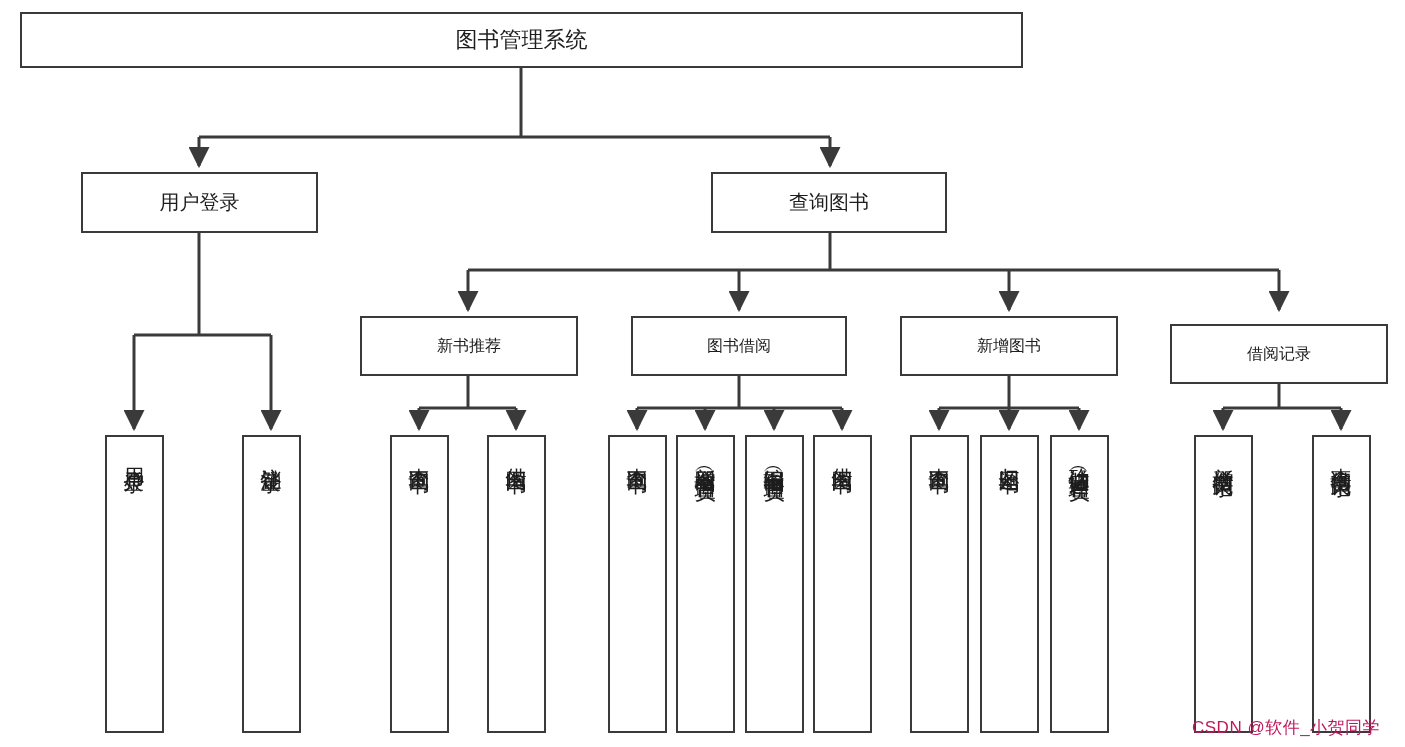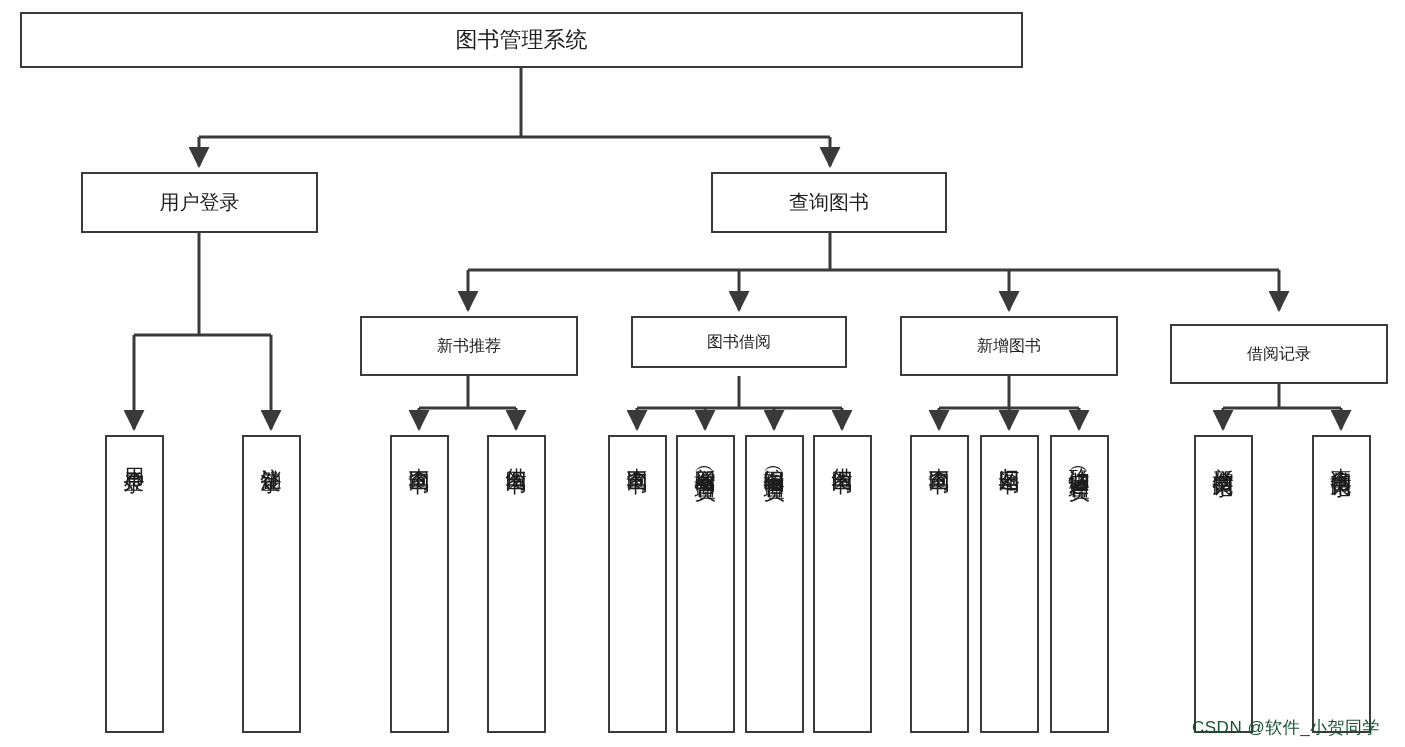--- a/index.html
+++ b/index.html
@@ -51,21 +51,21 @@
   }
   .node.v-leaf .label{
     writing-mode:vertical-rl;
     text-orientation:upright;
     letter-spacing:2px;
     line-height:1;
   }
   .watermark{
     position:absolute;
     font-size:17px;
-    color:#14532d;
+    color:#be185d;
     white-space:nowrap;
     letter-spacing:0.5px;
     user-select:none;
   }
 </style>
 </head>
 <body>
 
 <div id="canvas">
 
@@ -126,21 +126,21 @@
   <div class="node h-lvl1" id="n-l1-0" style="left: 81px; top: 172px; width: 237px; height: 61px;">
     <span class="label">用户登录</span>
   </div>
   <div class="node h-lvl1" id="n-l1-1" style="left: 711px; top: 172px; width: 236px; height: 61px;">
     <span class="label">查询图书</span>
   </div>
 
   <div class="node h-lvl2" id="n-l2-0" style="left: 360px; top: 316px; width: 218px; height: 60px;">
     <span class="label">新书推荐</span>
   </div>
-  <div class="node h-lvl2" id="n-l2-1" style="left: 631px; top: 316px; width: 216px; height: 52px;">
+  <div class="node h-lvl2" id="n-l2-1" style="left: 631px; top: 316px; width: 216px; height: 60px;">
     <span class="label">图书借阅</span>
   </div>
   <div class="node h-lvl2" id="n-l2-2" style="left: 900px; top: 316px; width: 218px; height: 60px;">
     <span class="label">新增图书</span>
   </div>
   <div class="node h-lvl2" id="n-l2-3" style="left: 1170px; top: 324px; width: 218px; height: 60px;">
     <span class="label">借阅记录</span>
   </div>
 
   <div class="node v-leaf" id="n-lf-0" style="left: 105px; top: 435px; width: 59px; height: 298px;">

